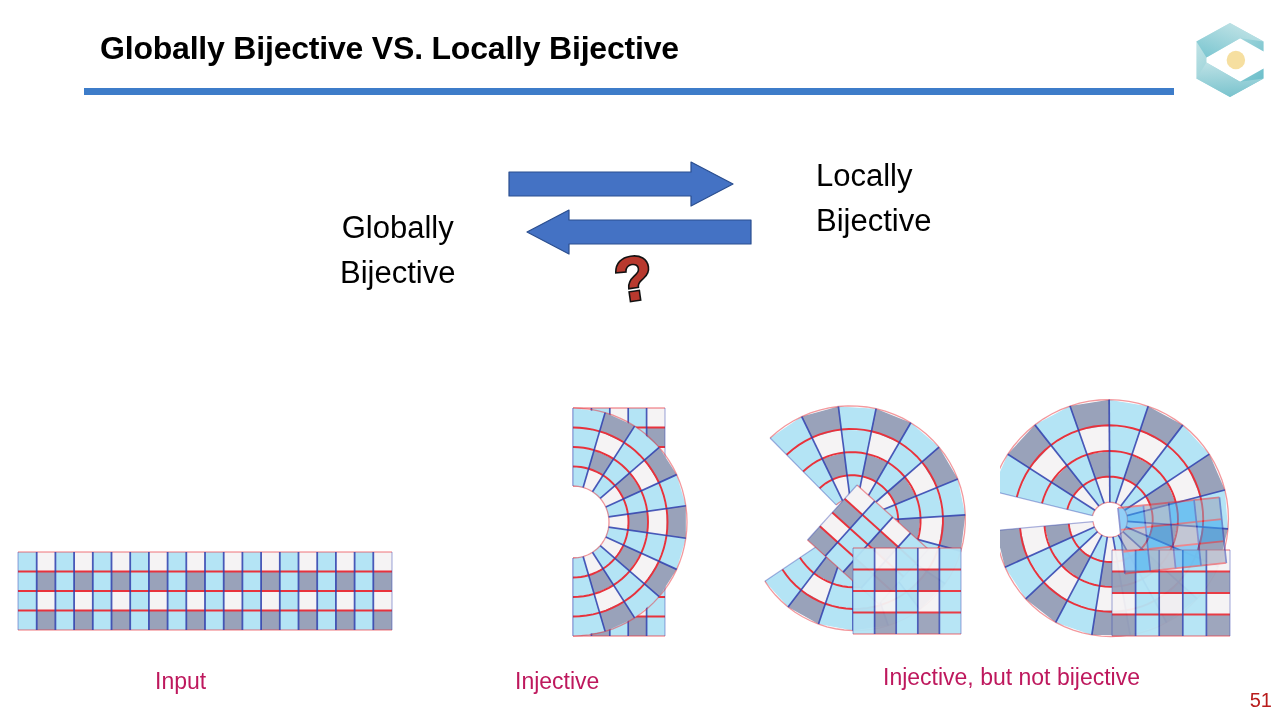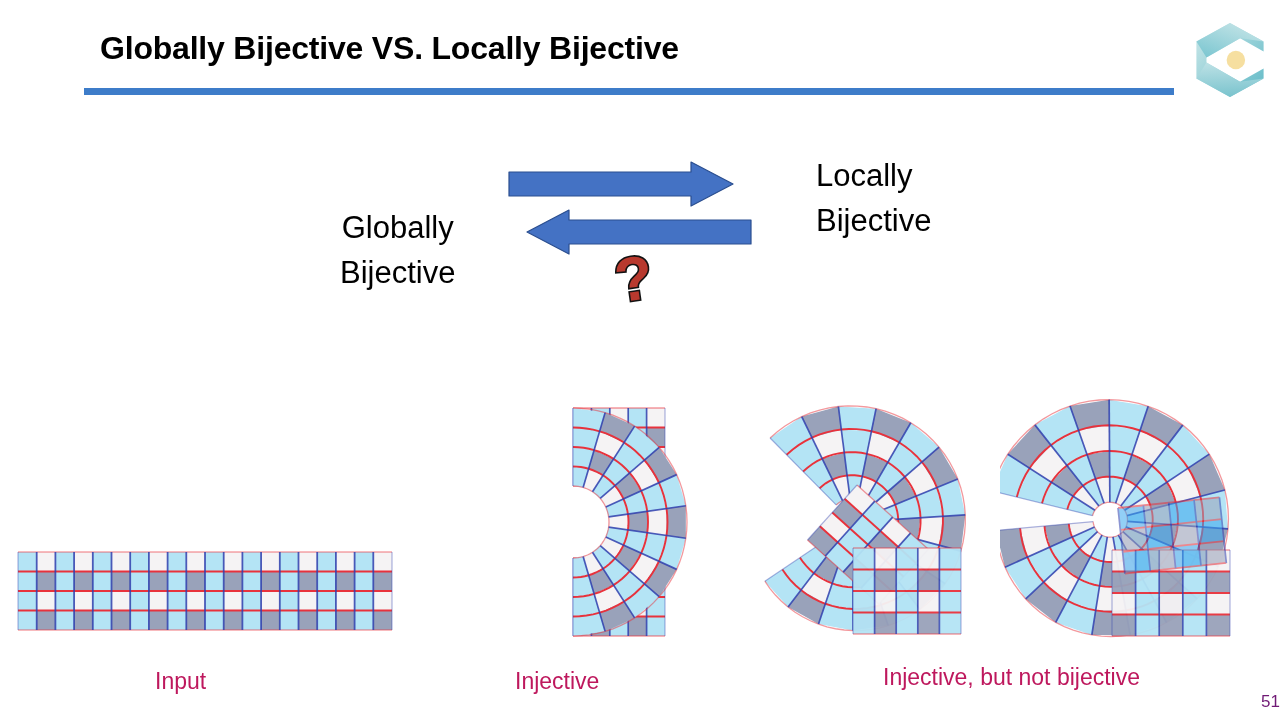--- a/index.html
+++ b/index.html
@@ -63,23 +63,23 @@
     font-size:23px;
     color:#be185d;
     white-space:nowrap;
   }
   .cap-input{ left:155px; top:668px;}
   .cap-inj{   left:515px; top:668px;text-align:right;}
   .cap-nb{    left:843px; top:664px;margin-left:40px;}
 
   .pagenum{
     position:absolute;
-    right:0; bottom:6px;
-    font-size:17px;
-    color:#701a75;
+    right:8px; bottom:6px;
+    font-size:20px;
+    color:#b91c1c;
   }
 </style>
 </head>
 <body>
 
 <div class="slide">
 
   <div class="title">Globally Bijective VS. Locally Bijective</div>
   <div class="title-rule"></div>
 

